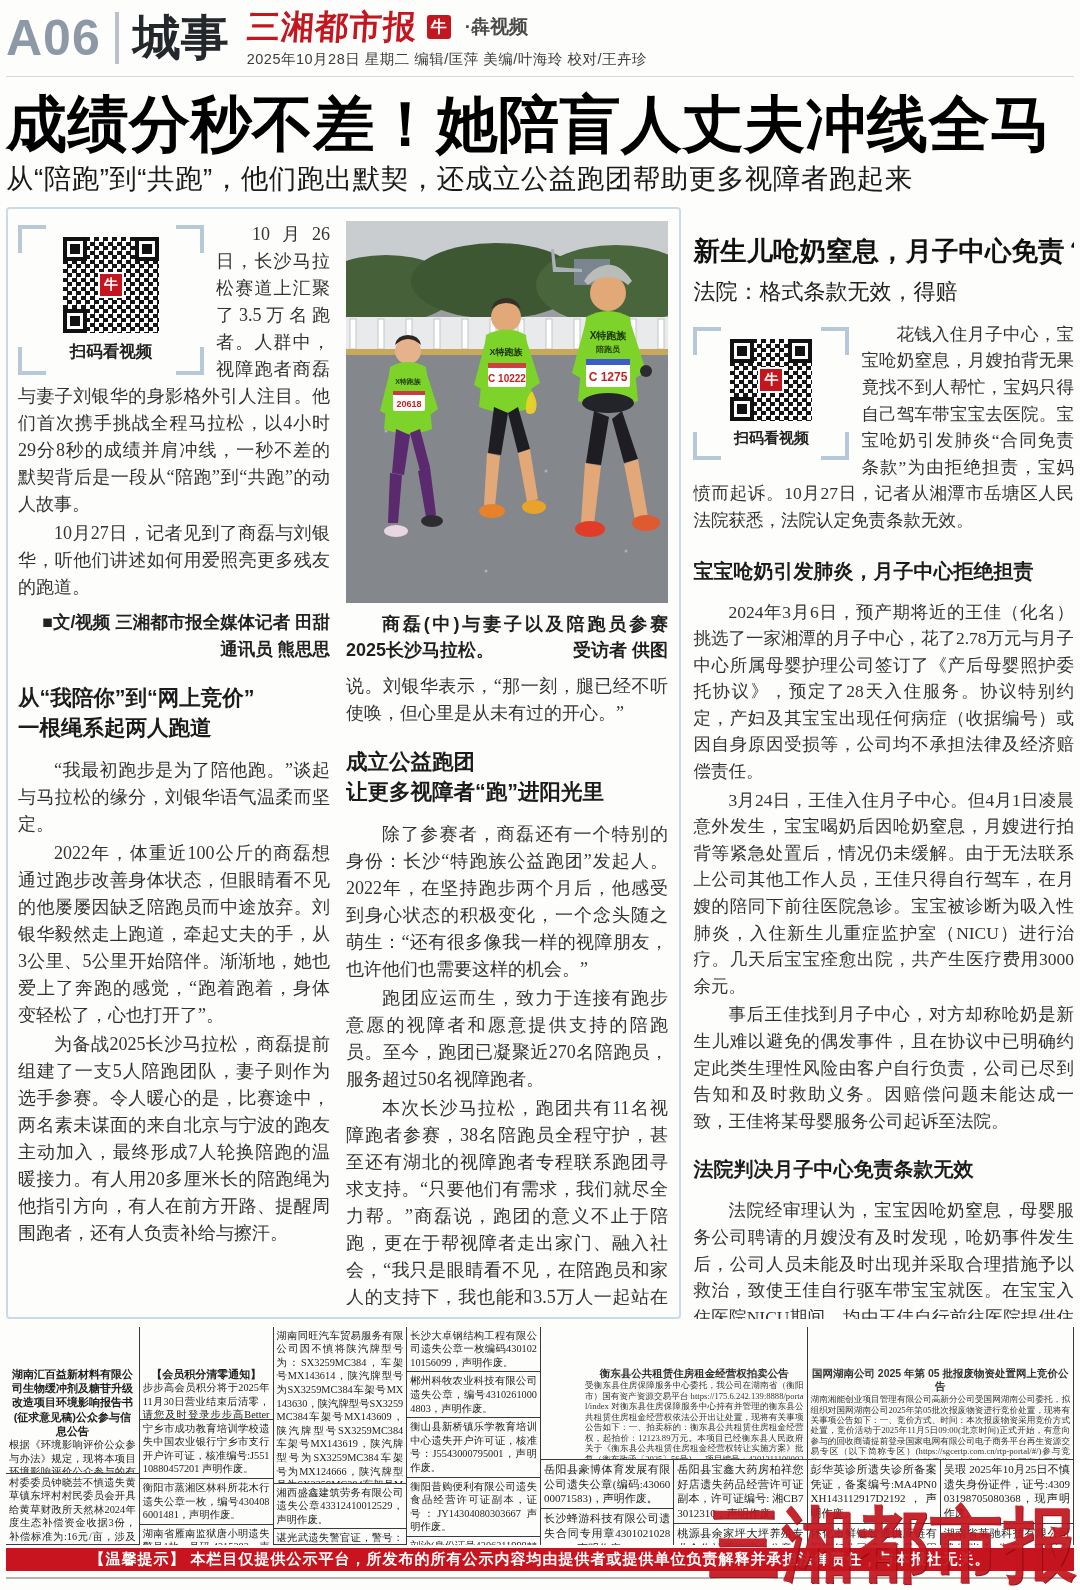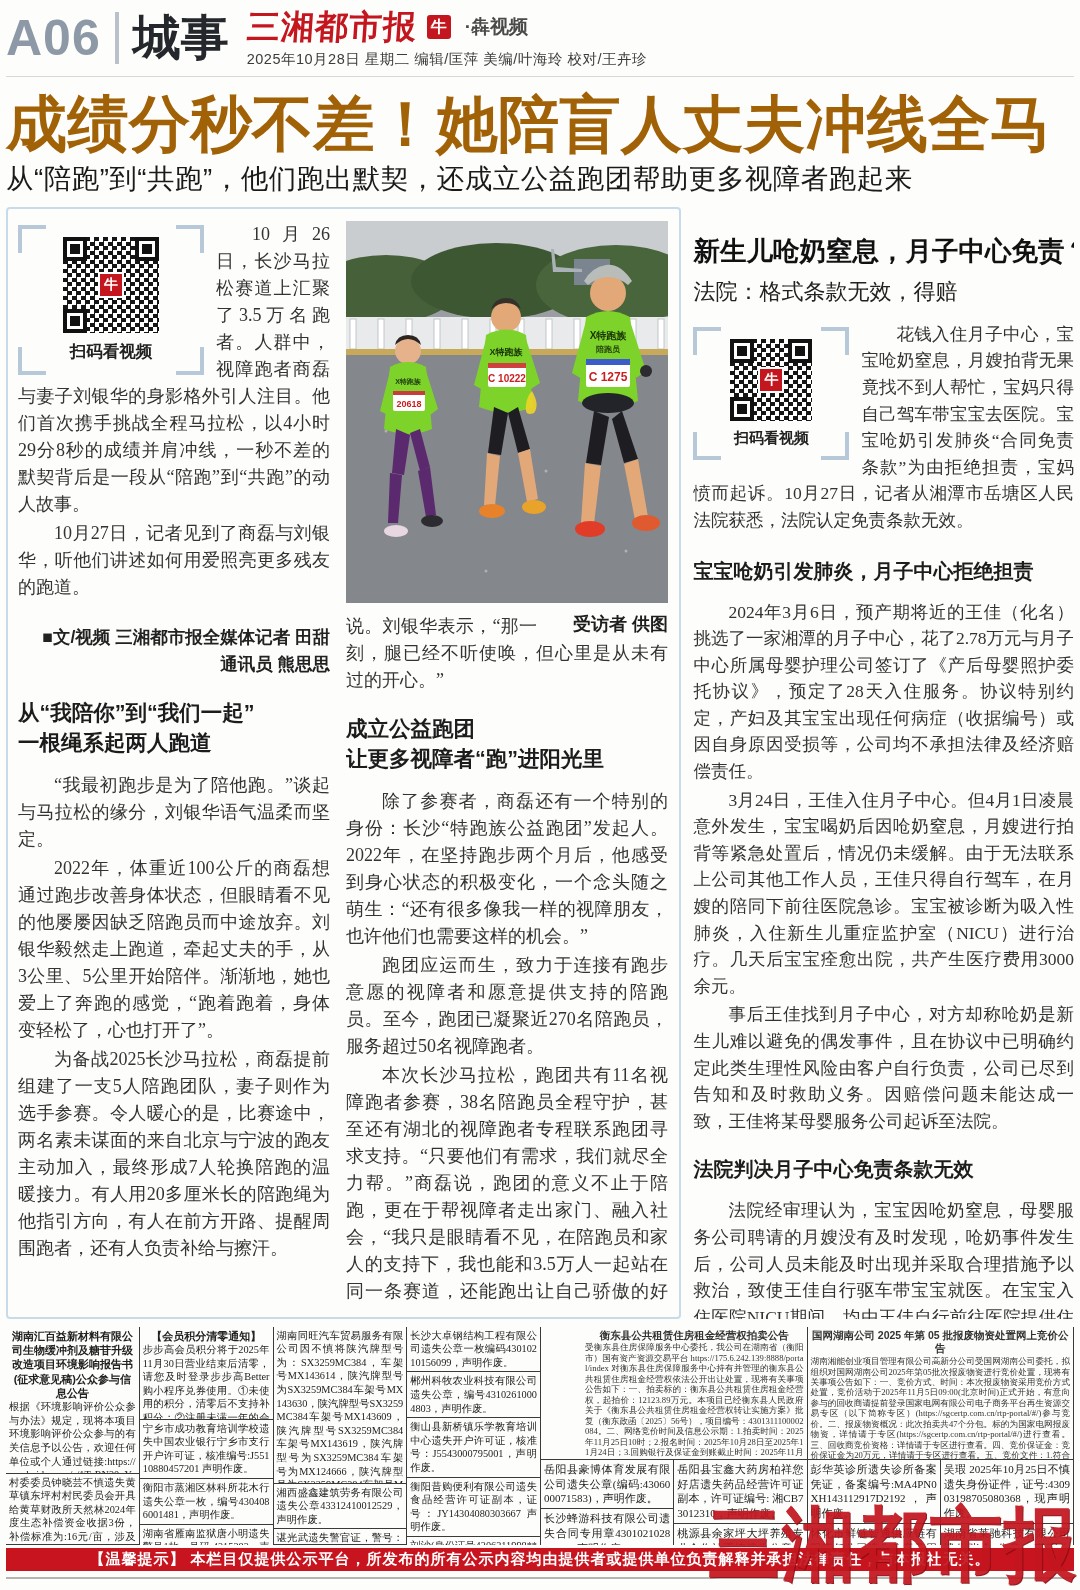--- a/index.html
+++ b/index.html
@@ -13,36 +13,36 @@
   .section-name{font-family:"Liberation Sans","DejaVu Sans",sans-serif;font-size:48px;font-weight:900;color:#24272b;line-height:56px;}
   .brand-wrap{margin-left:18px;}
   .brand-row{display:flex;align-items:center;height:34px;}
   .paper-name{font-family:"Liberation Sans","DejaVu Sans",sans-serif;font-size:33px;font-weight:900;color:#c3161f;letter-spacing:1px;transform:skewX(-4deg);}
   .niu-badge{width:24px;height:24px;background:#c3161f;color:#fff;border-radius:3px;margin-left:10px;
              font-family:"Liberation Sans","DejaVu Sans",sans-serif;font-size:16px;font-weight:700;
              display:flex;align-items:center;justify-content:center;}
   .video-brand{font-family:"Liberation Sans","DejaVu Sans",sans-serif;font-size:19px;font-weight:700;color:#4a4a4a;margin-left:14px;}
   .dateline{font-family:"Liberation Sans","DejaVu Sans",sans-serif;font-size:14.5px;color:#3c3c3c;margin-top:6px;letter-spacing:0.5px;}
   
-  .headline{font-family:"Liberation Sans","DejaVu Sans",sans-serif;font-size:61px;font-weight:900;color:#a16207;
+  .headline{font-family:"Liberation Sans","DejaVu Sans",sans-serif;font-size:61px;font-weight:900;color:#000000;
             letter-spacing:0.5px;line-height:1.16;margin-top:12px;white-space:nowrap;}
   .subhead{font-family:"Liberation Sans","DejaVu Sans",sans-serif;font-size:27.5px;font-weight:500;color:#1a1a1a;margin-top:1px;letter-spacing:0.5px;}
   
   .main{display:flex;gap:12px;margin-top:10px;height:1112px;}
   .art1{width:664px;border:2px solid #c9dbe8;border-radius:4px;padding:12px 10px;display:flex;gap:16px;overflow:hidden;}
   .a1col{overflow:hidden;}
   .a1c1{width:312px;}
   .a1c2{width:322px;}
   .art2{width:388px;overflow:hidden;}
   p.body{font-size:18px;line-height:1.5;text-align:justify;margin:0 0 2px 0;text-indent:2em;color:#333;}
   .art2 p.body{font-size:17.5px;line-height:1.52;}
   .sec-head{font-family:"Liberation Sans","DejaVu Sans",sans-serif;font-weight:900;color:#1c1c1c;
             font-size:21.5px;line-height:1.4;margin:20px 0 14px 0;}
   .byline{font-family:"Liberation Sans","DejaVu Sans",sans-serif;font-weight:700;font-size:17.5px;color:#222;
-          text-align:right;line-height:1.55;margin-top:21px;}
+          text-align:right;line-height:1.55;margin-top:6px;}
   
   .qr-wrap{position:relative;padding:12px 14px;}
   .qr-wrap .corner{position:absolute;width:24px;height:24px;}
   .qr-wrap .c1{left:0;top:0;border-left:4px solid #b7c9d8;border-top:4px solid #b7c9d8;}
   .qr-wrap .c2{right:0;top:0;border-right:4px solid #b7c9d8;border-top:4px solid #b7c9d8;}
   .qr-wrap .c3{left:0;bottom:0;border-left:4px solid #b7c9d8;border-bottom:4px solid #b7c9d8;}
   .qr-wrap .c4{right:0;bottom:0;border-right:4px solid #b7c9d8;border-bottom:4px solid #b7c9d8;}
   .qr{position:relative;margin:0 auto;background:repeating-conic-gradient(#151515 0% 25%,#ffffff 0% 50%) 0 0/9px 9px;}
   .qr .finder{position:absolute;width:16px;height:16px;border:4px solid #111;background:#fff;}
   .qr .finder::after{content:"";position:absolute;inset:3px;background:#111;}
@@ -67,21 +67,21 @@
             margin-top:26px;white-space:nowrap;}
   .a2-sub{font-family:"Liberation Sans","DejaVu Sans",sans-serif;font-size:22px;font-weight:500;color:#222;margin:8px 0 14px 0;}
   .a2-head{font-family:"Liberation Sans","DejaVu Sans",sans-serif;font-weight:900;font-size:20px;color:#1c1c1c;margin:22px 0 14px 0;}
   
   .ads{display:flex;margin-top:8px;height:218px;overflow:hidden;font-family:"Liberation Serif","DejaVu Serif",serif;}
   .ads-col{display:flex;flex-direction:column;}
   .w1{width:134px;} .w2{width:267px;}
   .cell{border:1px solid #3a3a3a;margin:-1px 0 0 -1px;padding:2px 3px;font-size:10.3px;line-height:1.32;
         text-align:justify;color:#222;overflow:hidden;word-break:break-all;flex:0 0 auto;}
   .cell b,.cell .t{font-weight:700;}
-  .cell .t{display:block;text-align:center;font-family:"Liberation Sans","DejaVu Sans",sans-serif;font-size:11px;line-height:1.3;}
+  .cell .t{display:block;text-align:center;font-family:"Liberation Sans","DejaVu Sans",sans-serif;font-size:11px;line-height:1.3;margin-top:38px;}
   .dense{font-size:8.6px;line-height:1.22;color:#333;}
   .dense .t{font-size:10.5px;}
   .subrow{display:flex;}
   .subrow .cell{font-size:11px;line-height:1.35;}
   
   .strip{height:23px;background:#c8141e;color:#fff;display:flex;align-items:center;justify-content:center;
          font-family:"Liberation Sans","DejaVu Sans",sans-serif;font-weight:700;font-size:15px;letter-spacing:1px;margin-top:3px;}
   .page-end{border-top:2px solid #b5b5b0;margin-top:6px;}
   .big-logo{position:absolute;right:2px;bottom:6px;font-family:"Liberation Sans","DejaVu Sans",sans-serif;
             font-size:72px;font-weight:900;color:#c3161f;letter-spacing:2px;opacity:0.93;transform:scaleY(1.12);
@@ -128,21 +128,21 @@
           <div class="qr-label">扫码看视频</div>
         </div>
         <p class="body">10月26日，长沙马拉松赛道上汇聚了3.5万名跑者。人群中，视障跑者商磊与妻子刘银华的身影格外引人注目。他们首次携手挑战全程马拉松，以4小时29分8秒的成绩并肩冲线，一秒不差的默契背后是一段从“陪跑”到“共跑”的动人故事。</p>
         <p class="body">10月27日，记者见到了商磊与刘银华，听他们讲述如何用爱照亮更多残友的跑道。</p>
         <div class="clear"></div>
         <div class="byline">
           <div>■文/视频 三湘都市报全媒体记者 田甜</div>
           <div>通讯员 熊思思</div>
         </div>
         <div class="sec-head">
-          <div>从“我陪你”到“我们一起”</div>
+          <div>从“我陪你”到“网上竞价”</div>
           <div>一根绳系起两人跑道</div>
         </div>
         <p class="body">“我最初跑步是为了陪他跑。”谈起与马拉松的缘分，刘银华语气温柔而坚定。</p>
         <p class="body">2022年，体重近100公斤的商磊想通过跑步改善身体状态，但眼睛看不见的他屡屡因缺乏陪跑员而中途放弃。刘银华毅然走上跑道，牵起丈夫的手，从3公里、5公里开始陪伴。渐渐地，她也爱上了奔跑的感觉，“跑着跑着，身体变轻松了，心也打开了”。</p>
         <p class="body">为备战2025长沙马拉松，商磊提前组建了一支5人陪跑团队，妻子则作为选手参赛。令人暖心的是，比赛途中，两名素未谋面的来自北京与宁波的跑友主动加入，最终形成7人轮换陪跑的温暖接力。有人用20多厘米长的陪跑绳为他指引方向，有人在前方开路、提醒周围跑者，还有人负责补给与擦汗。</p>
 
       </div>
 
       <div class="a1col a1c2">
 
@@ -233,20 +233,21 @@
             <path d="M276 190 l16 48 l-14 4 l-12 -44z" fill="#1d1d22"></path>
             <path d="M239 242 l-4 60 l13 1 l7 -58z" fill="#e2a878"></path>
             <path d="M292 238 l10 58 l-13 3 l-11 -56z" fill="#e2a878"></path>
             <ellipse cx="244" cy="308" rx="15" ry="8" fill="#e03c28"></ellipse>
             <ellipse cx="300" cy="302" rx="14" ry="8" fill="#e05a30"></ellipse>
             <circle cx="300" cy="150" r="6" fill="#2b2b30"></circle>
           </g>
         </svg>
 
         <div class="caption">
+          <span>商磊(中)与妻子以及陪跑员参赛2025长沙马拉松。</span>
           <span class="credit">受访者 供图</span>
         </div>
 
         <p class="body" style="text-indent:0;">说。刘银华表示，“那一刻，腿已经不听使唤，但心里是从未有过的开心。”</p>
 
         <div class="sec-head">
           <div>成立公益跑团</div>
           <div>让更多视障者“跑”进阳光里</div>
         </div>
         <p class="body">除了参赛者，商磊还有一个特别的身份：长沙“特跑族公益跑团”发起人。2022年，在坚持跑步两个月后，他感受到身心状态的积极变化，一个念头随之萌生：“还有很多像我一样的视障朋友，也许他们也需要这样的机会。”</p>

